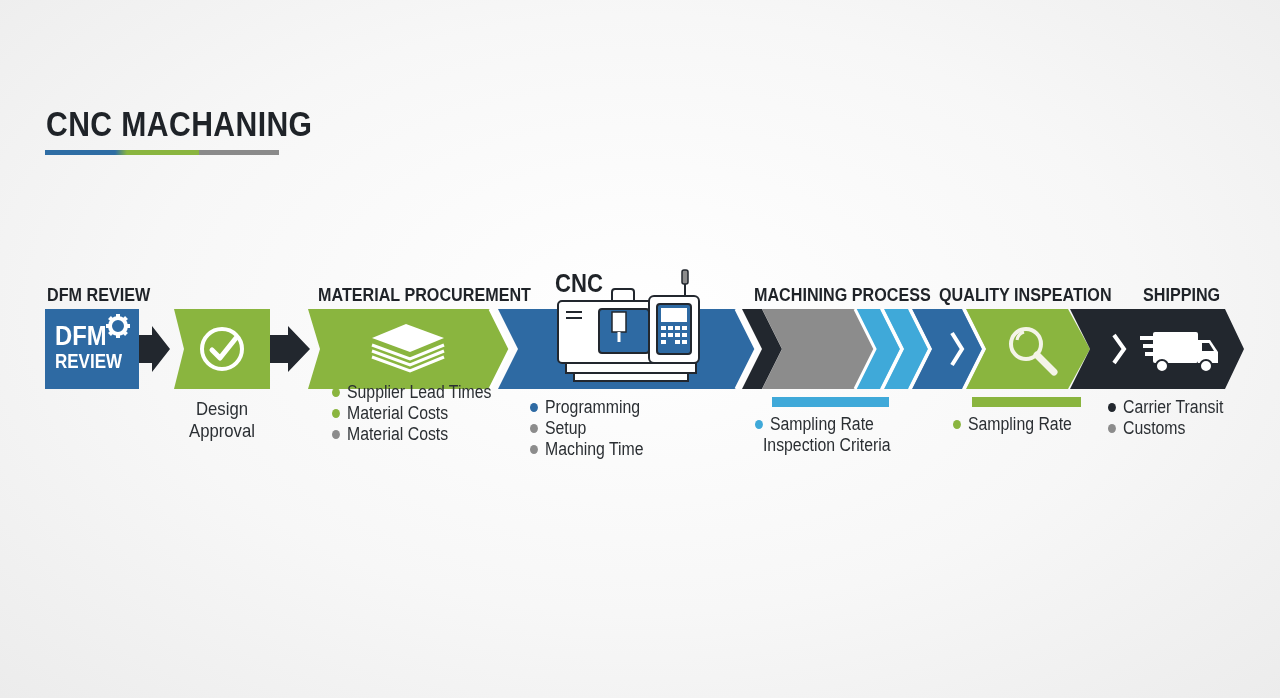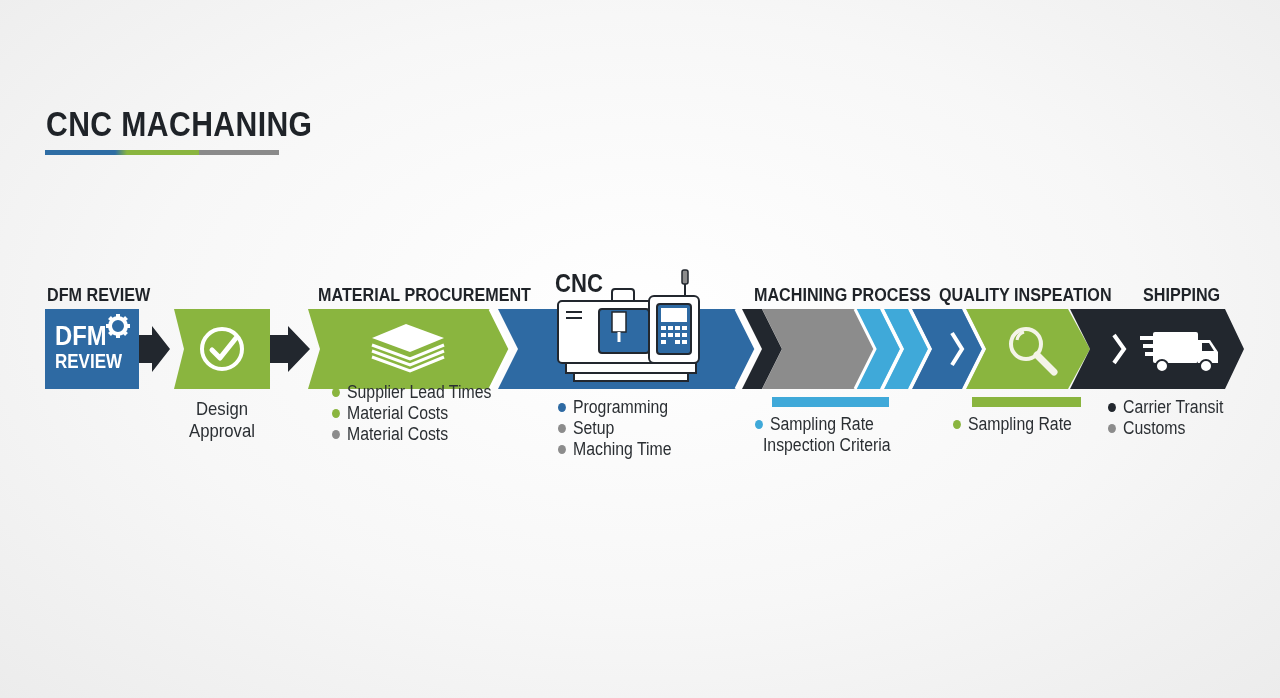--- a/index.html
+++ b/index.html
@@ -176,21 +176,21 @@
   <div class="row">
       <span class="dot" style="background:#8ab53f"></span>
       <span>Material Costs</span>
     </div>
   <div class="row">
       <span class="dot" style="background:#8c8c8c"></span>
       <span>Material Costs</span>
     </div>
 </div>
 
-<div class="abs bullets" style="left:558px;top:397px">
+<div class="abs bullets" style="left:530px;top:397px">
   <div class="row">
       <span class="dot" style="background:#2e6aa3"></span>
       <span>Programming</span>
     </div>
   <div class="row">
       <span class="dot" style="background:#8c8c8c"></span>
       <span>Setup</span>
     </div>
   <div class="row">
       <span class="dot" style="background:#8c8c8c"></span>

